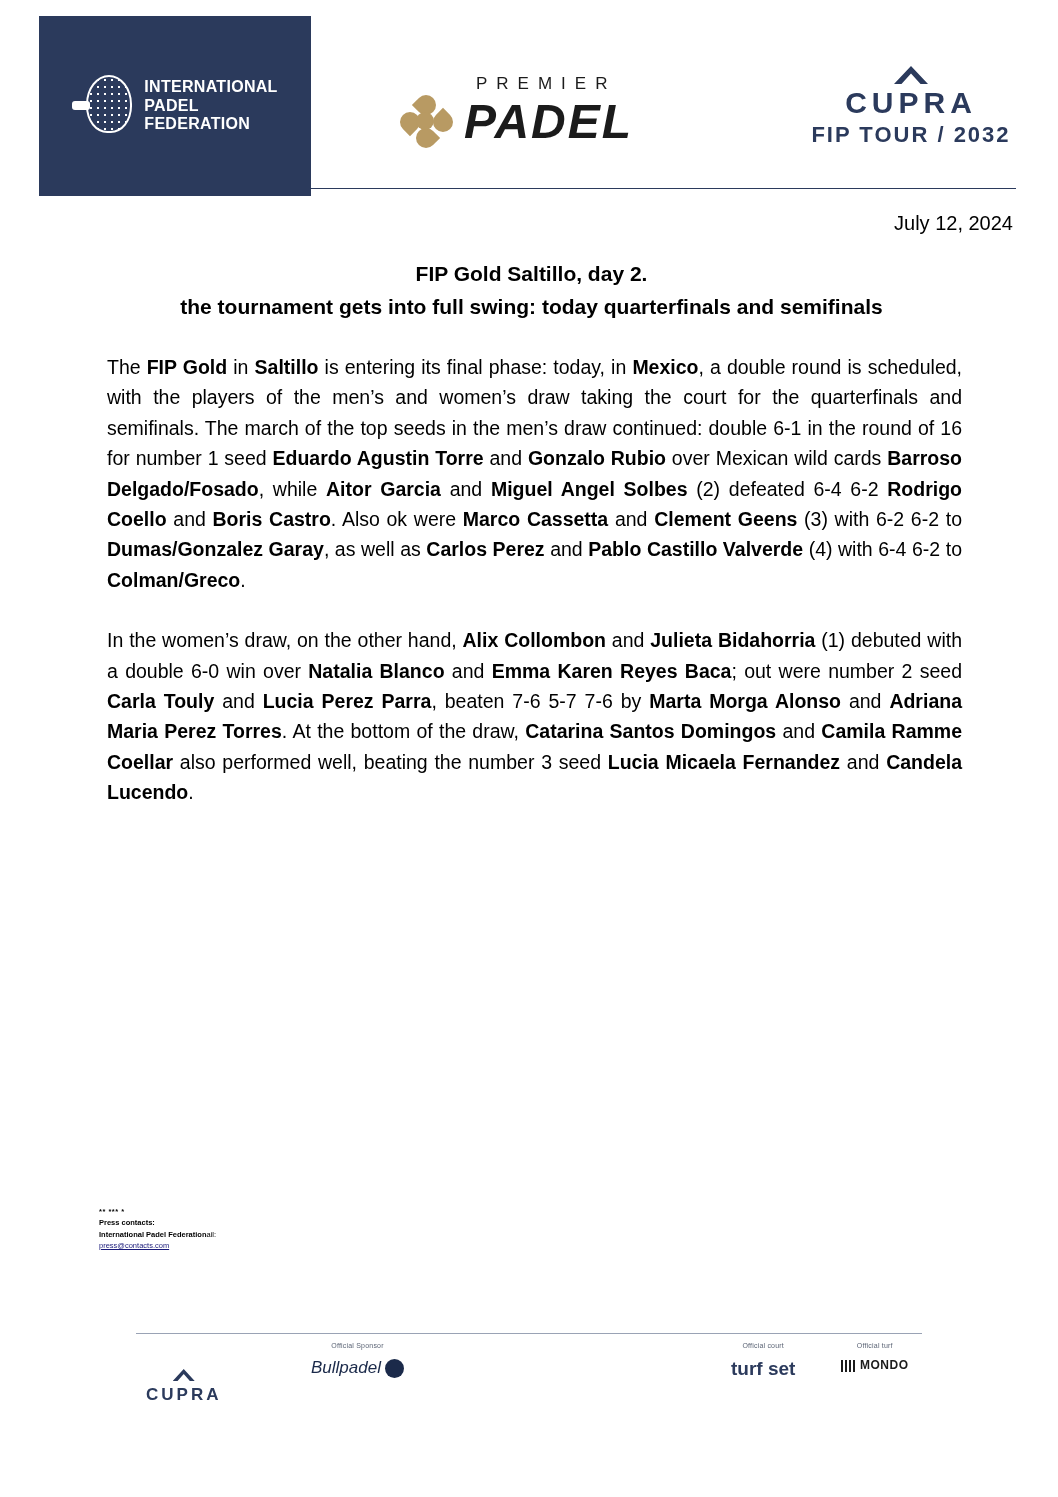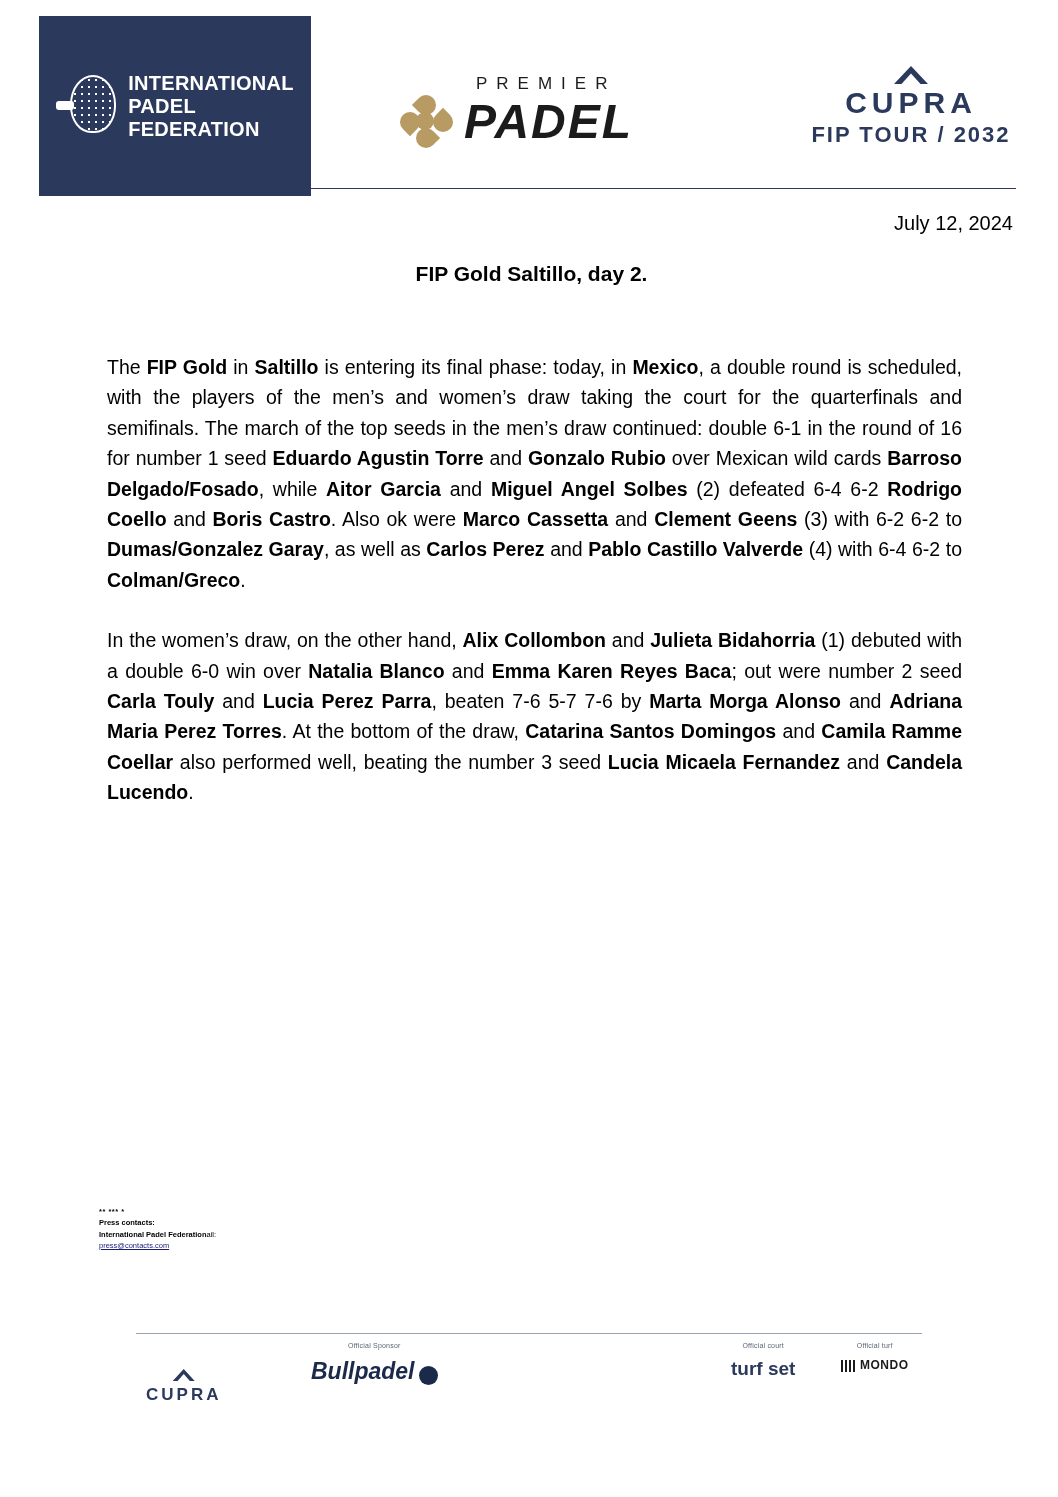--- a/index.html
+++ b/index.html
@@ -69,21 +69,21 @@
     left: 0px;
     top: 26px;
     width: 18px;
     height: 9px;
     background: #ffffff;
     border-radius: 3px;
   }
   .ipf-text {
     color: #ffffff;
     font-weight: bold;
-    font-size: 20px;
+    font-size: 16px;
     line-height: 1.15;
     letter-spacing: 0.3px;
   }
 
   .header-premier {
     position: absolute;
     left: 400px;
     top: 74px;
     width: 300px;
     text-align: left;
@@ -241,21 +241,21 @@
   .sp-cupra { left: 10px; top: 18px; }
   .sp-cupra .tri {
     width: 22px; height: 12px; margin: 0 auto 4px auto; background:#2b3a5c;
     clip-path: polygon(50% 0%, 100% 100%, 78% 100%, 50% 42%, 22% 100%, 0% 100%);
   }
   .sp-cupra .word { font-size: 17px; font-weight: bold; letter-spacing: 3px; }
 
   .sp-bullpadel { left: 175px; top: 0px; }
   .sp-bullpadel .mark {
     display: inline-flex; align-items: flex-end; gap: 4px;
-    font-size: 23px; font-weight: bold; font-style: italic; color: #1b2a4a;
+    font-size: 17px; font-weight: normal; font-style: italic; color: #1b2a4a;
   }
   .sp-bullpadel .dot {
     width: 19px; height: 19px; border-radius: 50%; background:#1b2a4a; display:inline-block;
   }
 
   .sp-mejorset { left: 595px; top: 0px; }
   .sp-mejorset .mark { font-size: 19px; font-weight: bold; color: #2b3a5c; }
 
   .sp-mondo { left: 705px; top: 0px; }
   .sp-mondo .mark { font-size: 12px; font-weight: bold; color: #1b1b1b; letter-spacing: 0.5px; }
@@ -306,20 +306,21 @@
       <div class="cupra-sub">FIP TOUR / 2032</div>
     </div>
 
     <div class="header-rule"></div>
   </div>
 
   <div class="date">July 12, 2024</div>
 
   <div class="title">
     <div>FIP Gold Saltillo, day 2.</div>
+    <div>the tournament gets into full swing: today quarterfinals and semifinals</div>
   </div>
 
   <div class="content">
     <p>The <b>FIP Gold</b> in <b>Saltillo</b> is entering its final phase: today, in <b>Mexico</b>, a double round is scheduled, with the players of the men’s and women’s draw taking the court for the quarterfinals and semifinals. The march of the top seeds in the men’s draw continued: double 6-1 in the round of 16 for number 1 seed <b>Eduardo Agustin Torre</b> and <b>Gonzalo Rubio</b> over Mexican wild cards <b>Barroso Delgado/Fosado</b>, while <b>Aitor Garcia</b> and <b>Miguel Angel Solbes</b> (2) defeated 6-4 6-2 <b>Rodrigo Coello</b> and <b>Boris Castro</b>. Also ok were <b>Marco Cassetta</b> and <b>Clement Geens</b> (3) with 6-2 6-2 to <b>Dumas/Gonzalez Garay</b>, as well as <b>Carlos Perez</b> and <b>Pablo Castillo Valverde</b> (4) with 6-4 6-2 to <b>Colman/Greco</b>.</p>
     <p>In the women’s draw, on the other hand, <b>Alix Collombon</b> and <b>Julieta Bidahorria</b> (1) debuted with a double 6-0 win over <b>Natalia Blanco</b> and <b>Emma Karen Reyes Baca</b>; out were number 2 seed <b>Carla Touly</b> and <b>Lucia Perez Parra</b>, beaten 7-6 5-7 7-6 by <b>Marta Morga Alonso</b> and <b>Adriana Maria Perez Torres</b>. At the bottom of the draw, <b>Catarina Santos Domingos</b> and <b>Camila Ramme Coellar</b> also performed well, beating the number 3 seed <b>Lucia Micaela Fernandez</b> and <b>Candela Lucendo</b>.</p>
   </div>
 
   <div class="contacts">
     <div class="stars">** *** *</div>
     <div class="bold">Press contacts:</div>

